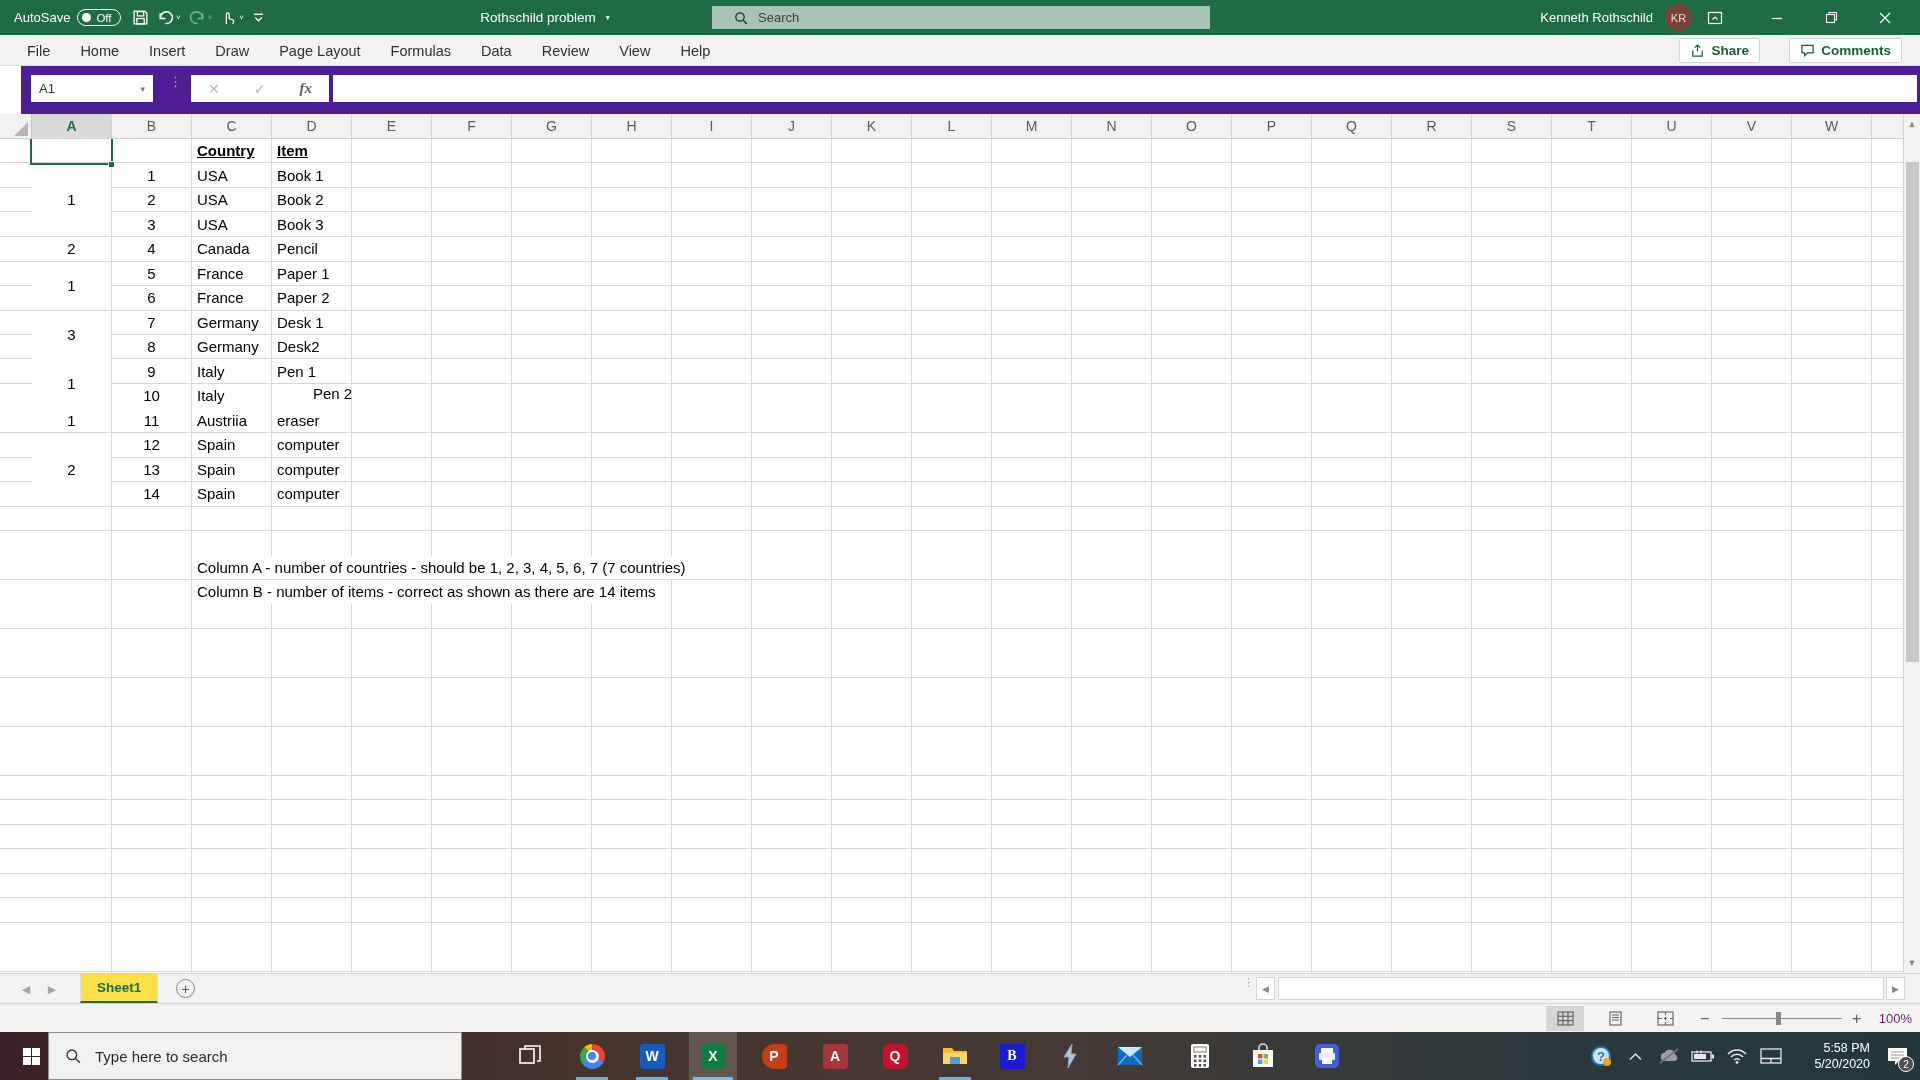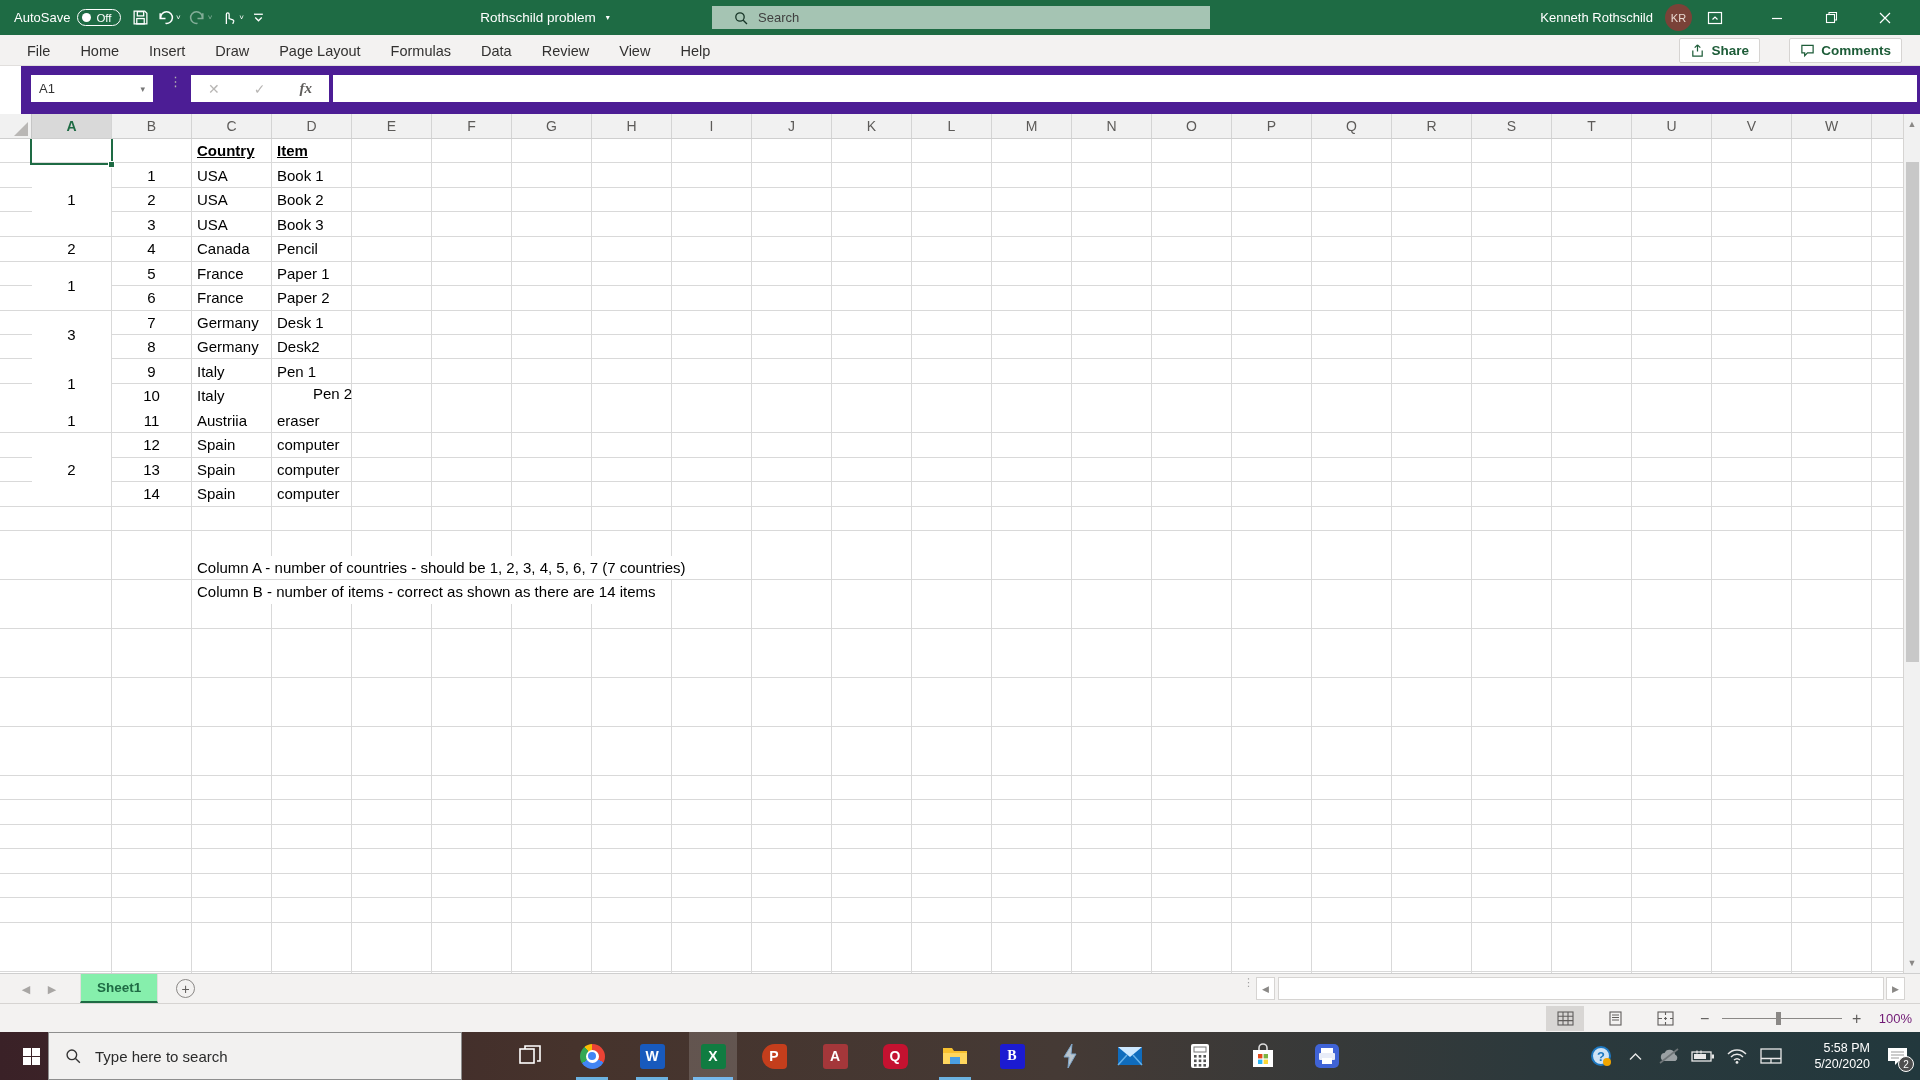--- a/index.html
+++ b/index.html
@@ -65,21 +65,21 @@
   #sel-handle { position:absolute; left:108px; top:22px; width:7px; height:7px; background:#1e6b44; border:1px solid #fff; }
 
   
   #vscroll { position:absolute; left:1903px; top:114px; width:17px; height:859px; background:#f1f1f1; border-left:1px solid #d6d4d2; }
   .sb-arrow { color:#8a8886; font-size:9px; text-align:center; height:20px; line-height:20px; }
   #v-thumb { position:absolute; left:2px; top:48px; width:13px; height:500px; background:#c8c8c8; }
 
   
   #tabbar { position:absolute; left:0; top:973px; width:1920px; height:30px; background:#f3f2f1; border-top:1px solid #cfcfcf; font-size:13.5px; }
   .nav-arr { position:absolute; top:0; height:30px; width:24px; display:flex; align-items:center; justify-content:center; color:#a8a6a4; font-size:11px; }
-  #sheet-tab { position:absolute; left:80px; top:0; height:29px; padding:0 16px; background:#86efac; border-left:1px solid #e1dfdd; border-right:1px solid #e1dfdd;
+  #sheet-tab { position:absolute; left:80px; top:0; height:29px; padding:0 16px; background:#fde047; border-left:1px solid #e1dfdd; border-right:1px solid #e1dfdd;
     border-bottom:2.5px solid #1e6b44; color:#1e6b44; font-weight:700; display:flex; align-items:center; }
   #add-sheet { position:absolute; left:176px; top:5px; width:19px; height:19px; border:1px solid #8a8886; border-radius:50%; color:#605e5c;
     display:flex; align-items:center; justify-content:center; font-size:14px; line-height:1; }
   #hs-dots { position:absolute; left:1243px; top:5px; color:#a0a0a0; font-size:11px; line-height:6px; }
   .hs-btn { position:absolute; top:3px; width:19px; height:23px; background:#fff; border:1px solid #d6d4d2; color:#8a8886; font-size:9px;
     display:flex; align-items:center; justify-content:center; }
   #h-thumb { position:absolute; left:1278px; top:3px; width:606px; height:23px; background:#fff; border:1px solid #d6d4d2; }
 
   
   #statusbar { position:absolute; left:0; top:1003px; width:1920px; height:29px; background:#f3f2f1; border-top:1px solid #d6d4d2; }

